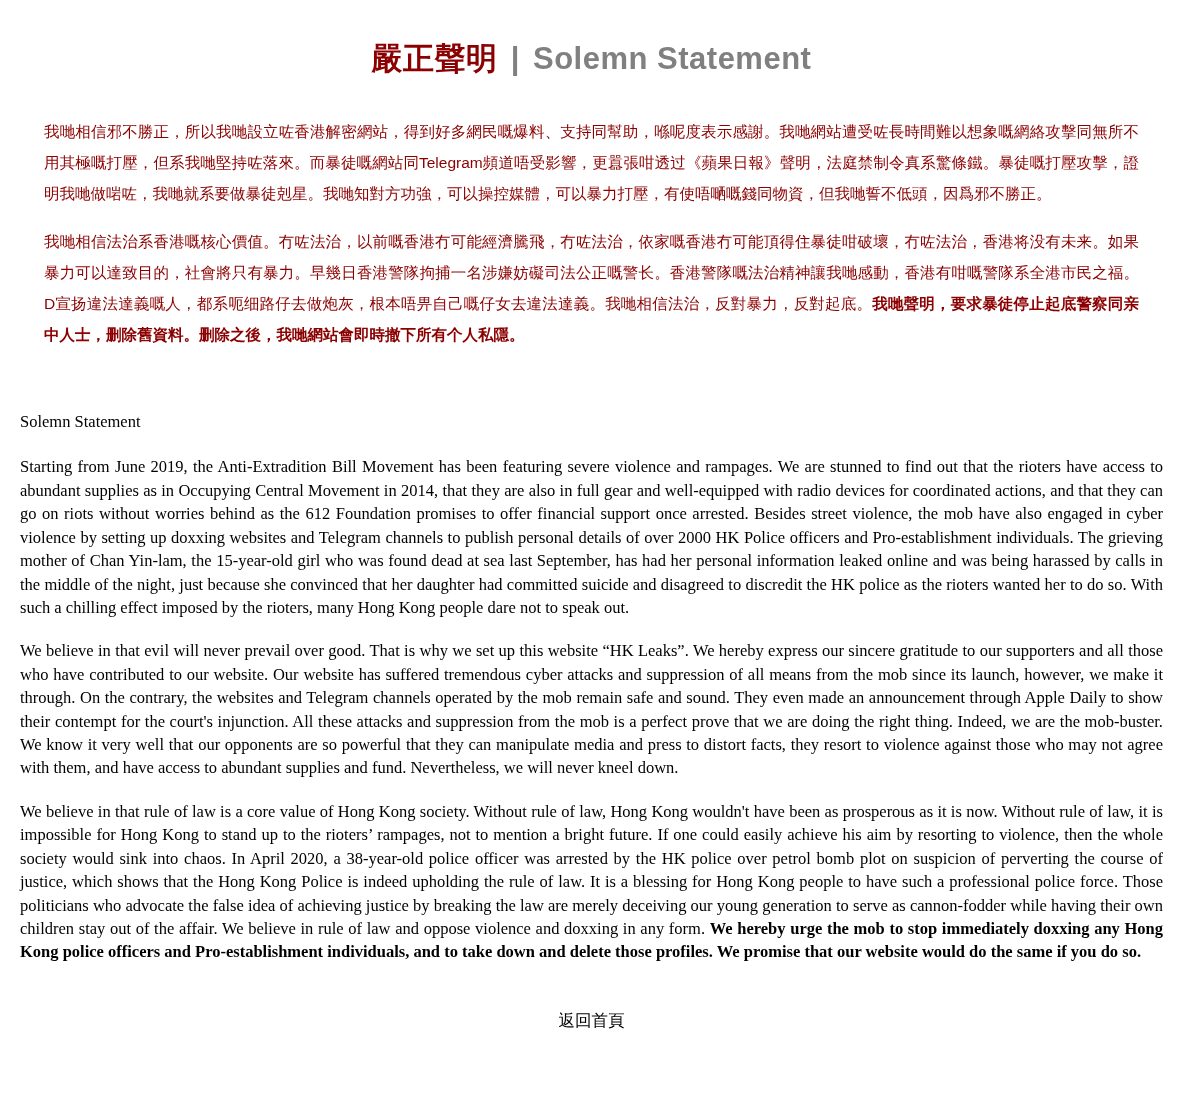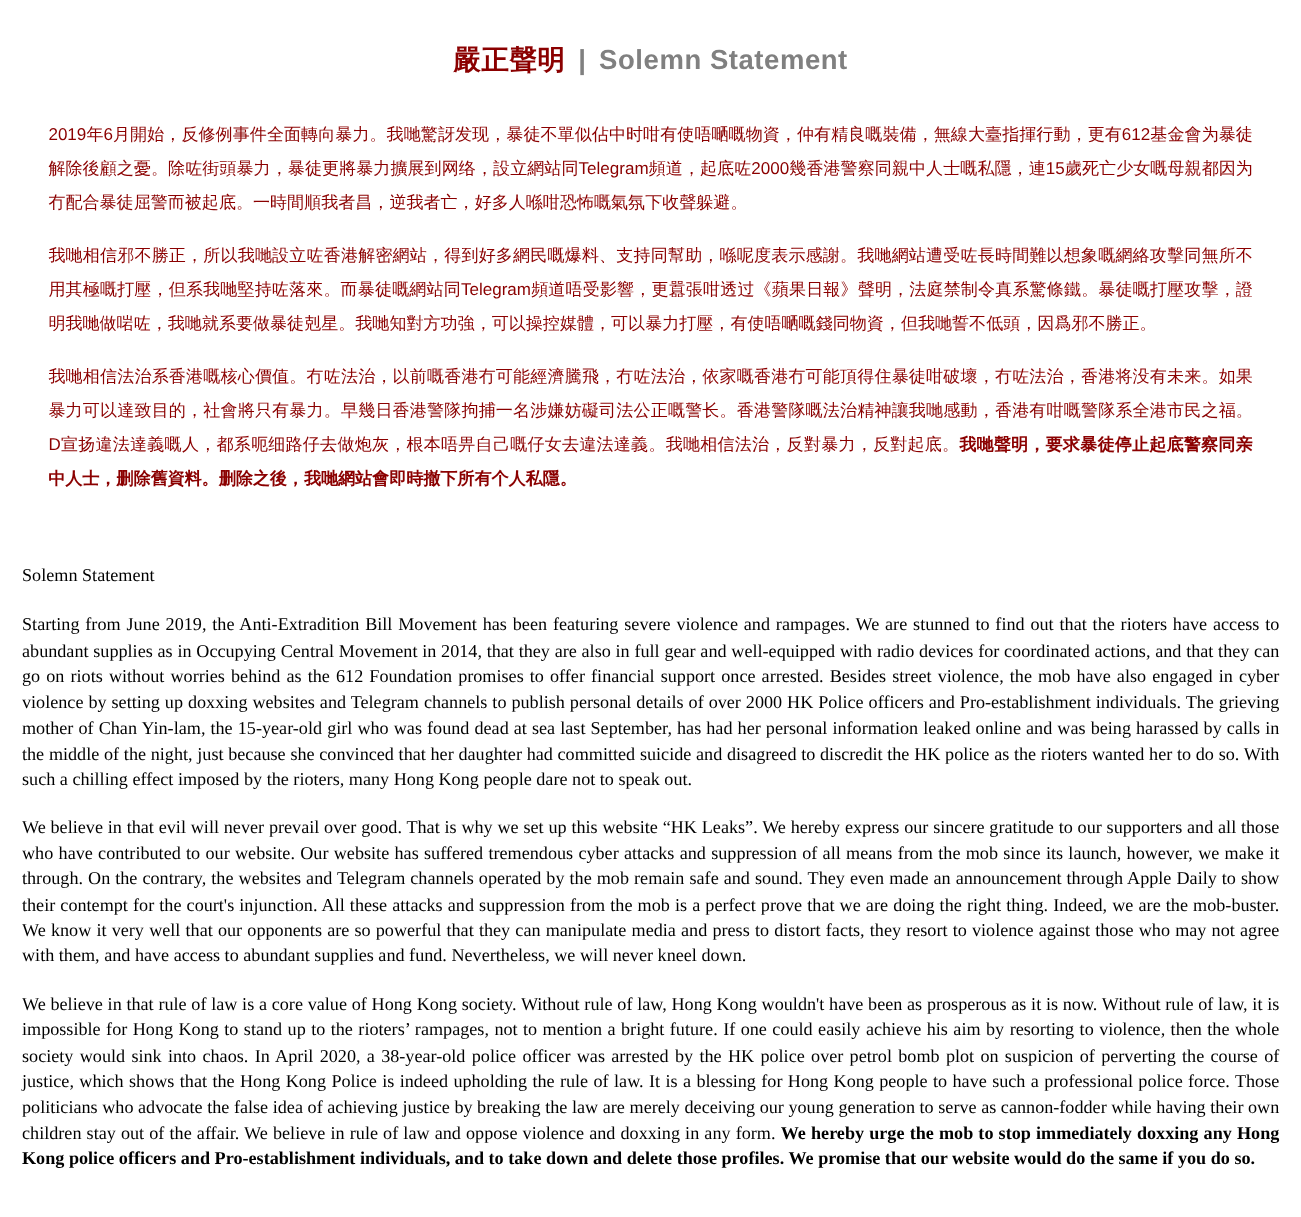--- a/index.html
+++ b/index.html
@@ -16,21 +16,21 @@
   .page {
     width: 1183px;
     box-sizing: border-box;
     padding: 0;
   }
   .title {
     text-align: center;
     margin: 0;
     padding-top: 38px;
     font-family: "Liberation Sans", sans-serif;
-    font-size: 25px;
+    font-size: 31px;
     font-weight: bold;
     letter-spacing: 0.5px;
   }
   .title .t-cn {
     color: #8b0000;
   }
   .title .t-sep {
     color: #808080;
     font-weight: bold;
     padding: 0 4px;
@@ -96,23 +96,20 @@
 <div class="page">
 
   <h1 class="title">
     <span class="t-cn">嚴正聲明</span>
     <span class="t-sep">|</span>
     <span class="t-en">Solemn Statement</span>
   </h1>
 
   <div class="cn-block">
     <p class="cn-para">
-      <span>2019年6月開始，反修例事件全面轉向暴力。我哋驚訝发现，暴徒不單似佔中时咁有使唔嗮嘅物資，仲有精良嘅裝備，無線大臺指揮行動，更有612基金會为暴徒解除後顧之憂。除咗街頭暴力，暴徒更將暴力擴展到网络，設立網站同Telegram頻道，起底咗2000幾香港警察同親中人士嘅私隱，連15歲死亡少女嘅母親都因为冇配合暴徒屈警而被起底。一時間順我者昌，逆我者亡，好多人喺咁恐怖嘅氣氛下收聲躲避。</span><span class="cn-strong"></span>
-    </p>
-    <p class="cn-para">
       <span>我哋相信邪不勝正，所以我哋設立咗香港解密網站，得到好多網民嘅爆料、支持同幫助，喺呢度表示感謝。我哋網站遭受咗長時間難以想象嘅網絡攻擊同無所不用其極嘅打壓，但系我哋堅持咗落來。而暴徒嘅網站同Telegram頻道唔受影響，更囂張咁透过《蘋果日報》聲明，法庭禁制令真系驚條鐵。暴徒嘅打壓攻擊，證明我哋做啱咗，我哋就系要做暴徒剋星。我哋知對方功強，可以操控媒體，可以暴力打壓，有使唔嗮嘅錢同物資，但我哋誓不低頭，因爲邪不勝正。</span><span class="cn-strong"></span>
     </p>
     <p class="cn-para">
       <span>我哋相信法治系香港嘅核心價值。冇咗法治，以前嘅香港冇可能經濟騰飛，冇咗法治，依家嘅香港冇可能頂得住暴徒咁破壞，冇咗法治，香港将没有未来。如果暴力可以達致目的，社會將只有暴力。早幾日香港警隊拘捕一名涉嫌妨礙司法公正嘅警长。香港警隊嘅法治精神讓我哋感動，香港有咁嘅警隊系全港市民之福。D宣扬違法達義嘅人，都系呃细路仔去做炮灰，根本唔畀自己嘅仔女去違法達義。我哋相信法治，反對暴力，反對起底。</span><span class="cn-strong">我哋聲明，要求暴徒停止起底警察同亲中人士，删除舊資料。删除之後，我哋網站會即時撤下所有个人私隱。</span>
     </p>
   </div>
 
   <div class="en-block">
     <p class="en-heading">Solemn Statement</p>
     <p class="en-para">

